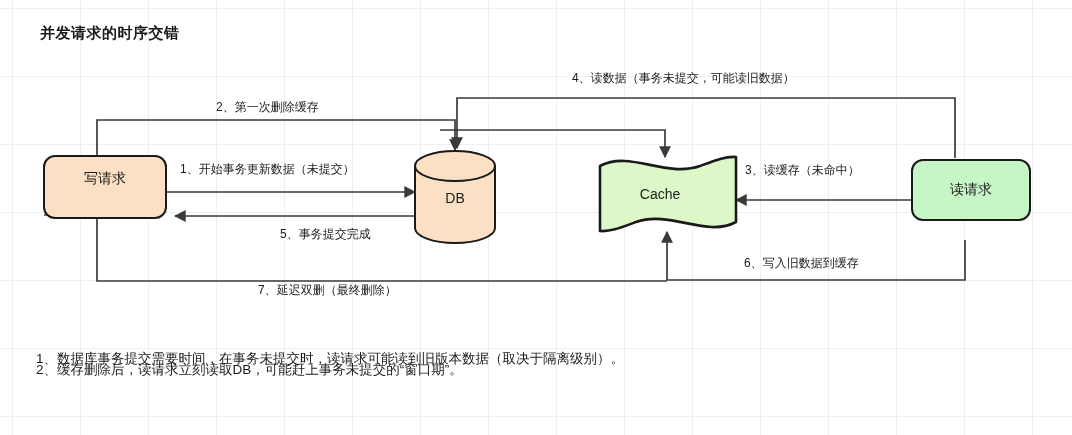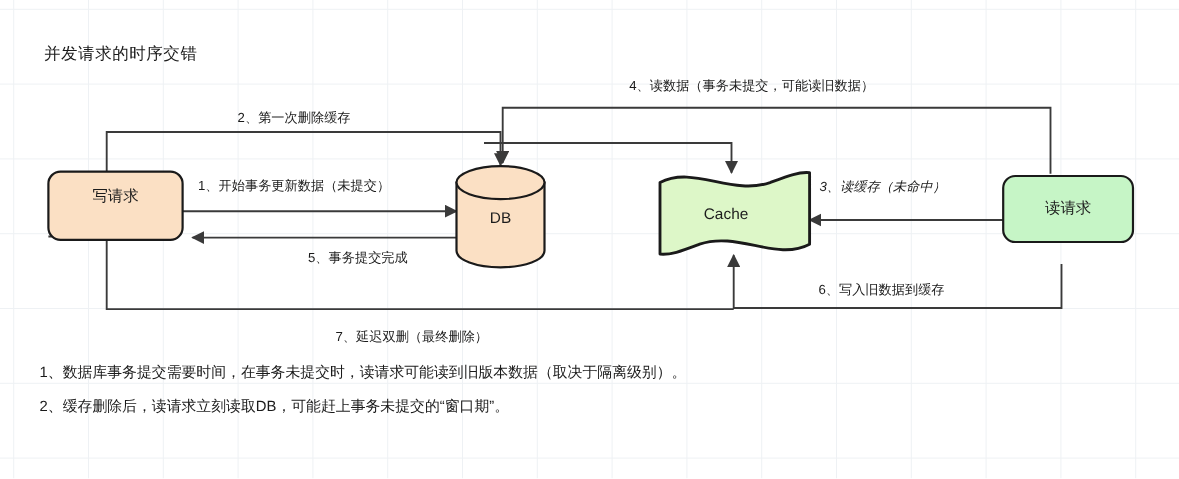--- a/index.html
+++ b/index.html
@@ -22,23 +22,23 @@
   }
   #svg-layer {
     position: absolute;
     left: 0; top: 0;
     width: 1072px;
     height: 435px;
   }
   .title {
     position: absolute;
     left: 40px;
-    top: 40px;
+    top: 24px;
     font-size: 15px;
-    font-weight: normal;
+    font-weight: bold;
     color: #1a1a1a;
     letter-spacing: 0.5px;
     white-space: nowrap;
   }
   .node-label {
     position: absolute;
     display: flex;
     align-items: center;
     justify-content: center;
     font-size: 14px;
@@ -118,23 +118,23 @@
     <rect x="912" y="160" width="118" height="60" rx="11" ry="11" fill="#c6f5c6" stroke="#1a1a1a" stroke-width="2"></rect>
   </svg>
 
   <div class="node-label" style="left:44px; top:156px; width:122px; height:46px;">写请求</div>
   <div class="node-label" style="left:415px; top:178px; width:80px; height:40px;">DB</div>
   <div class="node-label" style="left:600px; top:176px; width:120px; height:36px;">Cache</div>
   <div class="node-label" style="left:912px; top:160px; width:118px; height:60px;">读请求</div>
 
   <div class="edge-label" style="left:180px; top:163px;">1、开始事务更新数据（未提交）</div>
   <div class="edge-label" style="left:216px; top:101px;">2、第一次删除缓存</div>
-  <div class="edge-label" style="left:745px; top:164px;font-style:italic;">3、读缓存（未命中）</div>
+  <div class="edge-label" style="left:745px; top:164px;">3、读缓存（未命中）</div>
   <div class="edge-label" style="left:572px; top:72px;">4、读数据（事务未提交，可能读旧数据）</div>
   <div class="edge-label" style="left:232px; top:228px;margin-left:48px;">5、事务提交完成</div>
   <div class="edge-label" style="left:744px; top:257px;">6、写入旧数据到缓存</div>
-  <div class="edge-label" style="left:258px; top:300px;margin-left:47px;">7、延迟双删（最终删除）</div>
+  <div class="edge-label" style="left:258px; top:284px;">7、延迟双删（最终删除）</div>
 
-  <div class="note" style="left:36px; top:332px;">1、数据库事务提交需要时间，在事务未提交时，读请求可能读到旧版本数据（取决于隔离级别）。</div>
+  <div class="note" style="left:36px; top:352px;">1、数据库事务提交需要时间，在事务未提交时，读请求可能读到旧版本数据（取决于隔离级别）。</div>
   <div class="note" style="left:36px; top:363px;">2、缓存删除后，读请求立刻读取DB，可能赶上事务未提交的“窗口期”。</div>
 
 
 </div>
 
 </body></html>

